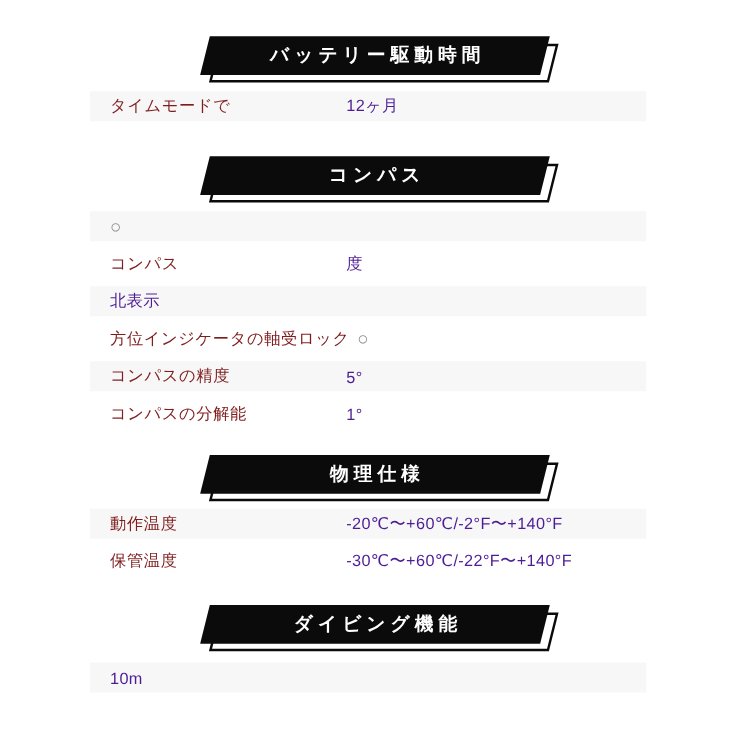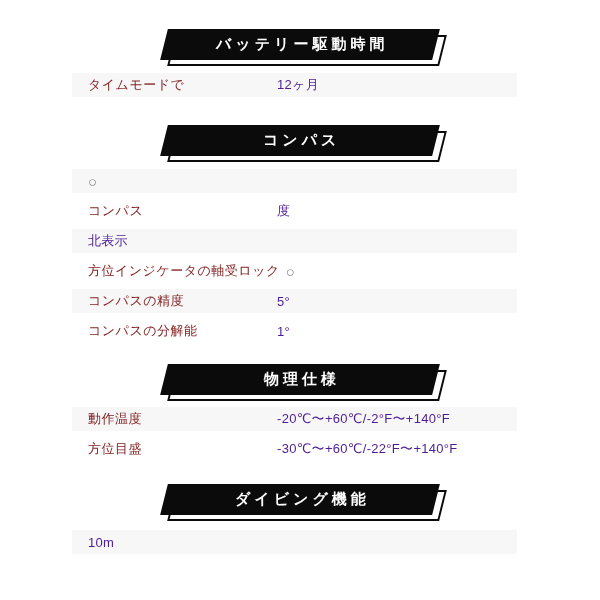--- a/index.html
+++ b/index.html
@@ -131,21 +131,21 @@
     <div class="banner-face">
       <span class="banner-title">物理仕様</span>
     </div>
   </div>
   <div class="spec-table">
     <div class="spec-row alt">
       <span class="spec-label">動作温度</span>
       <span class="spec-value">-20℃〜+60℃/-2°F〜+140°F</span>
     </div>
     <div class="spec-row">
-      <span class="spec-label">方位目盛</span>
+      <span class="spec-label">保管温度</span>
       <span class="spec-value">-30℃〜+60℃/-22°F〜+140°F</span>
     </div>
   </div>
 
   <div class="banner-wrap s4-banner">
     <div class="banner-shadow"></div>
     <div class="banner-face">
       <span class="banner-title">ダイビング機能</span>
     </div>
   </div>

